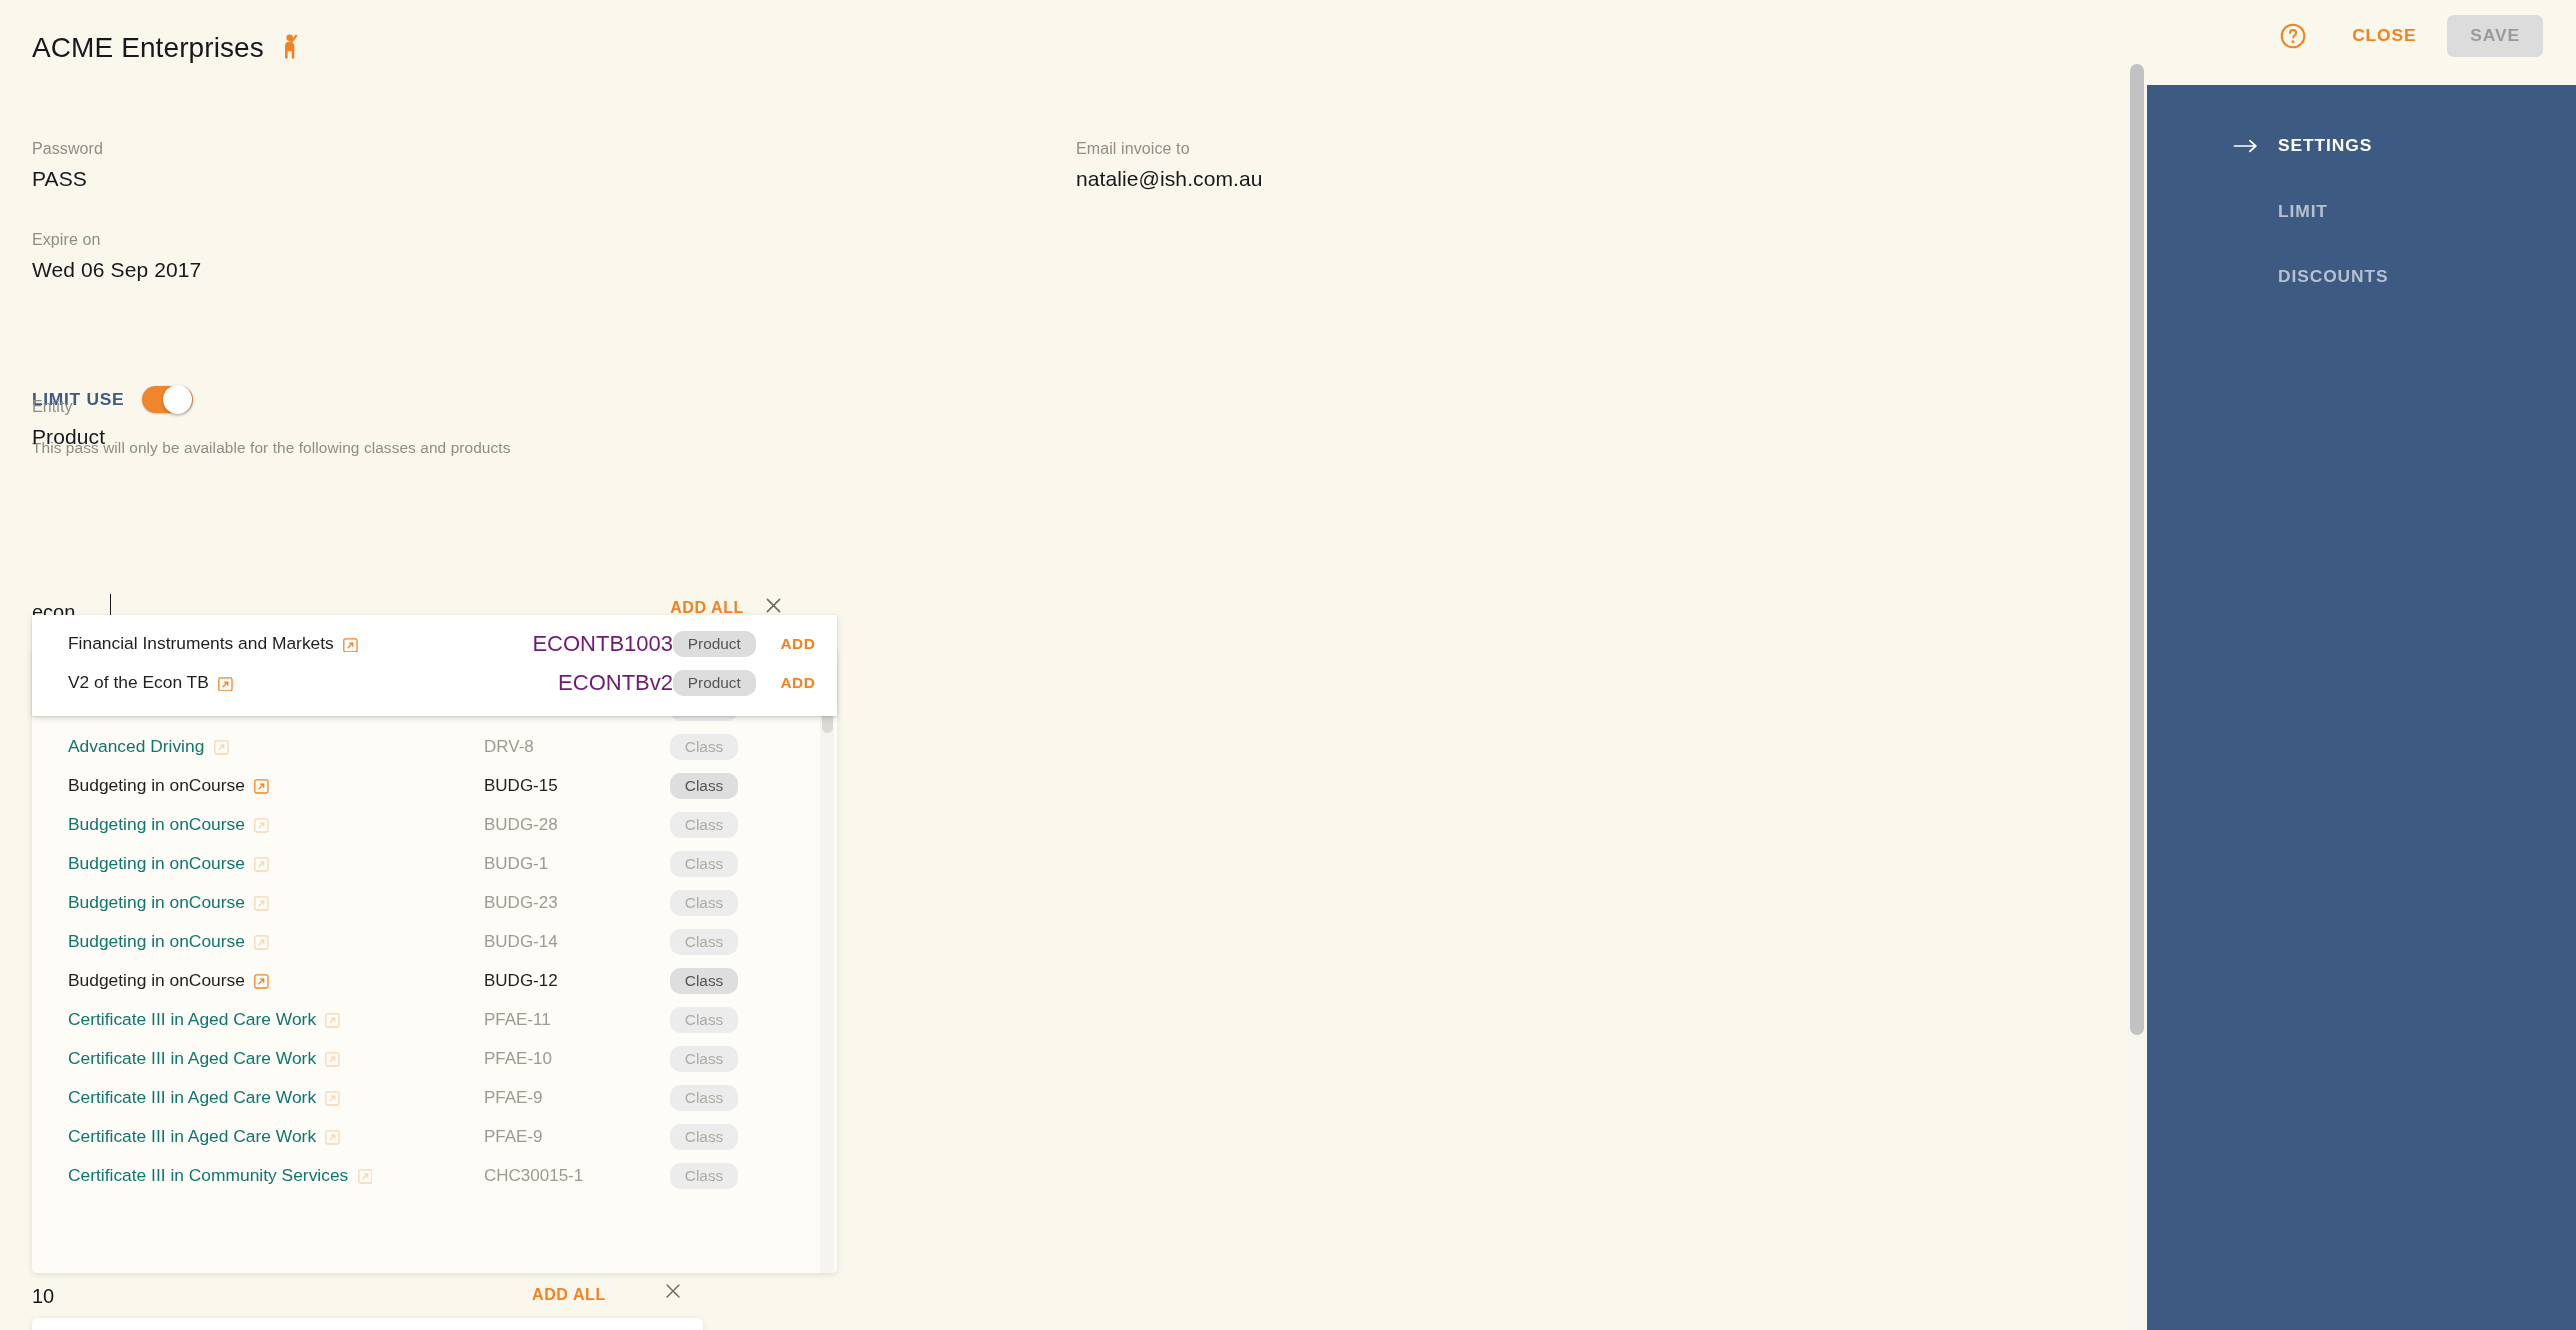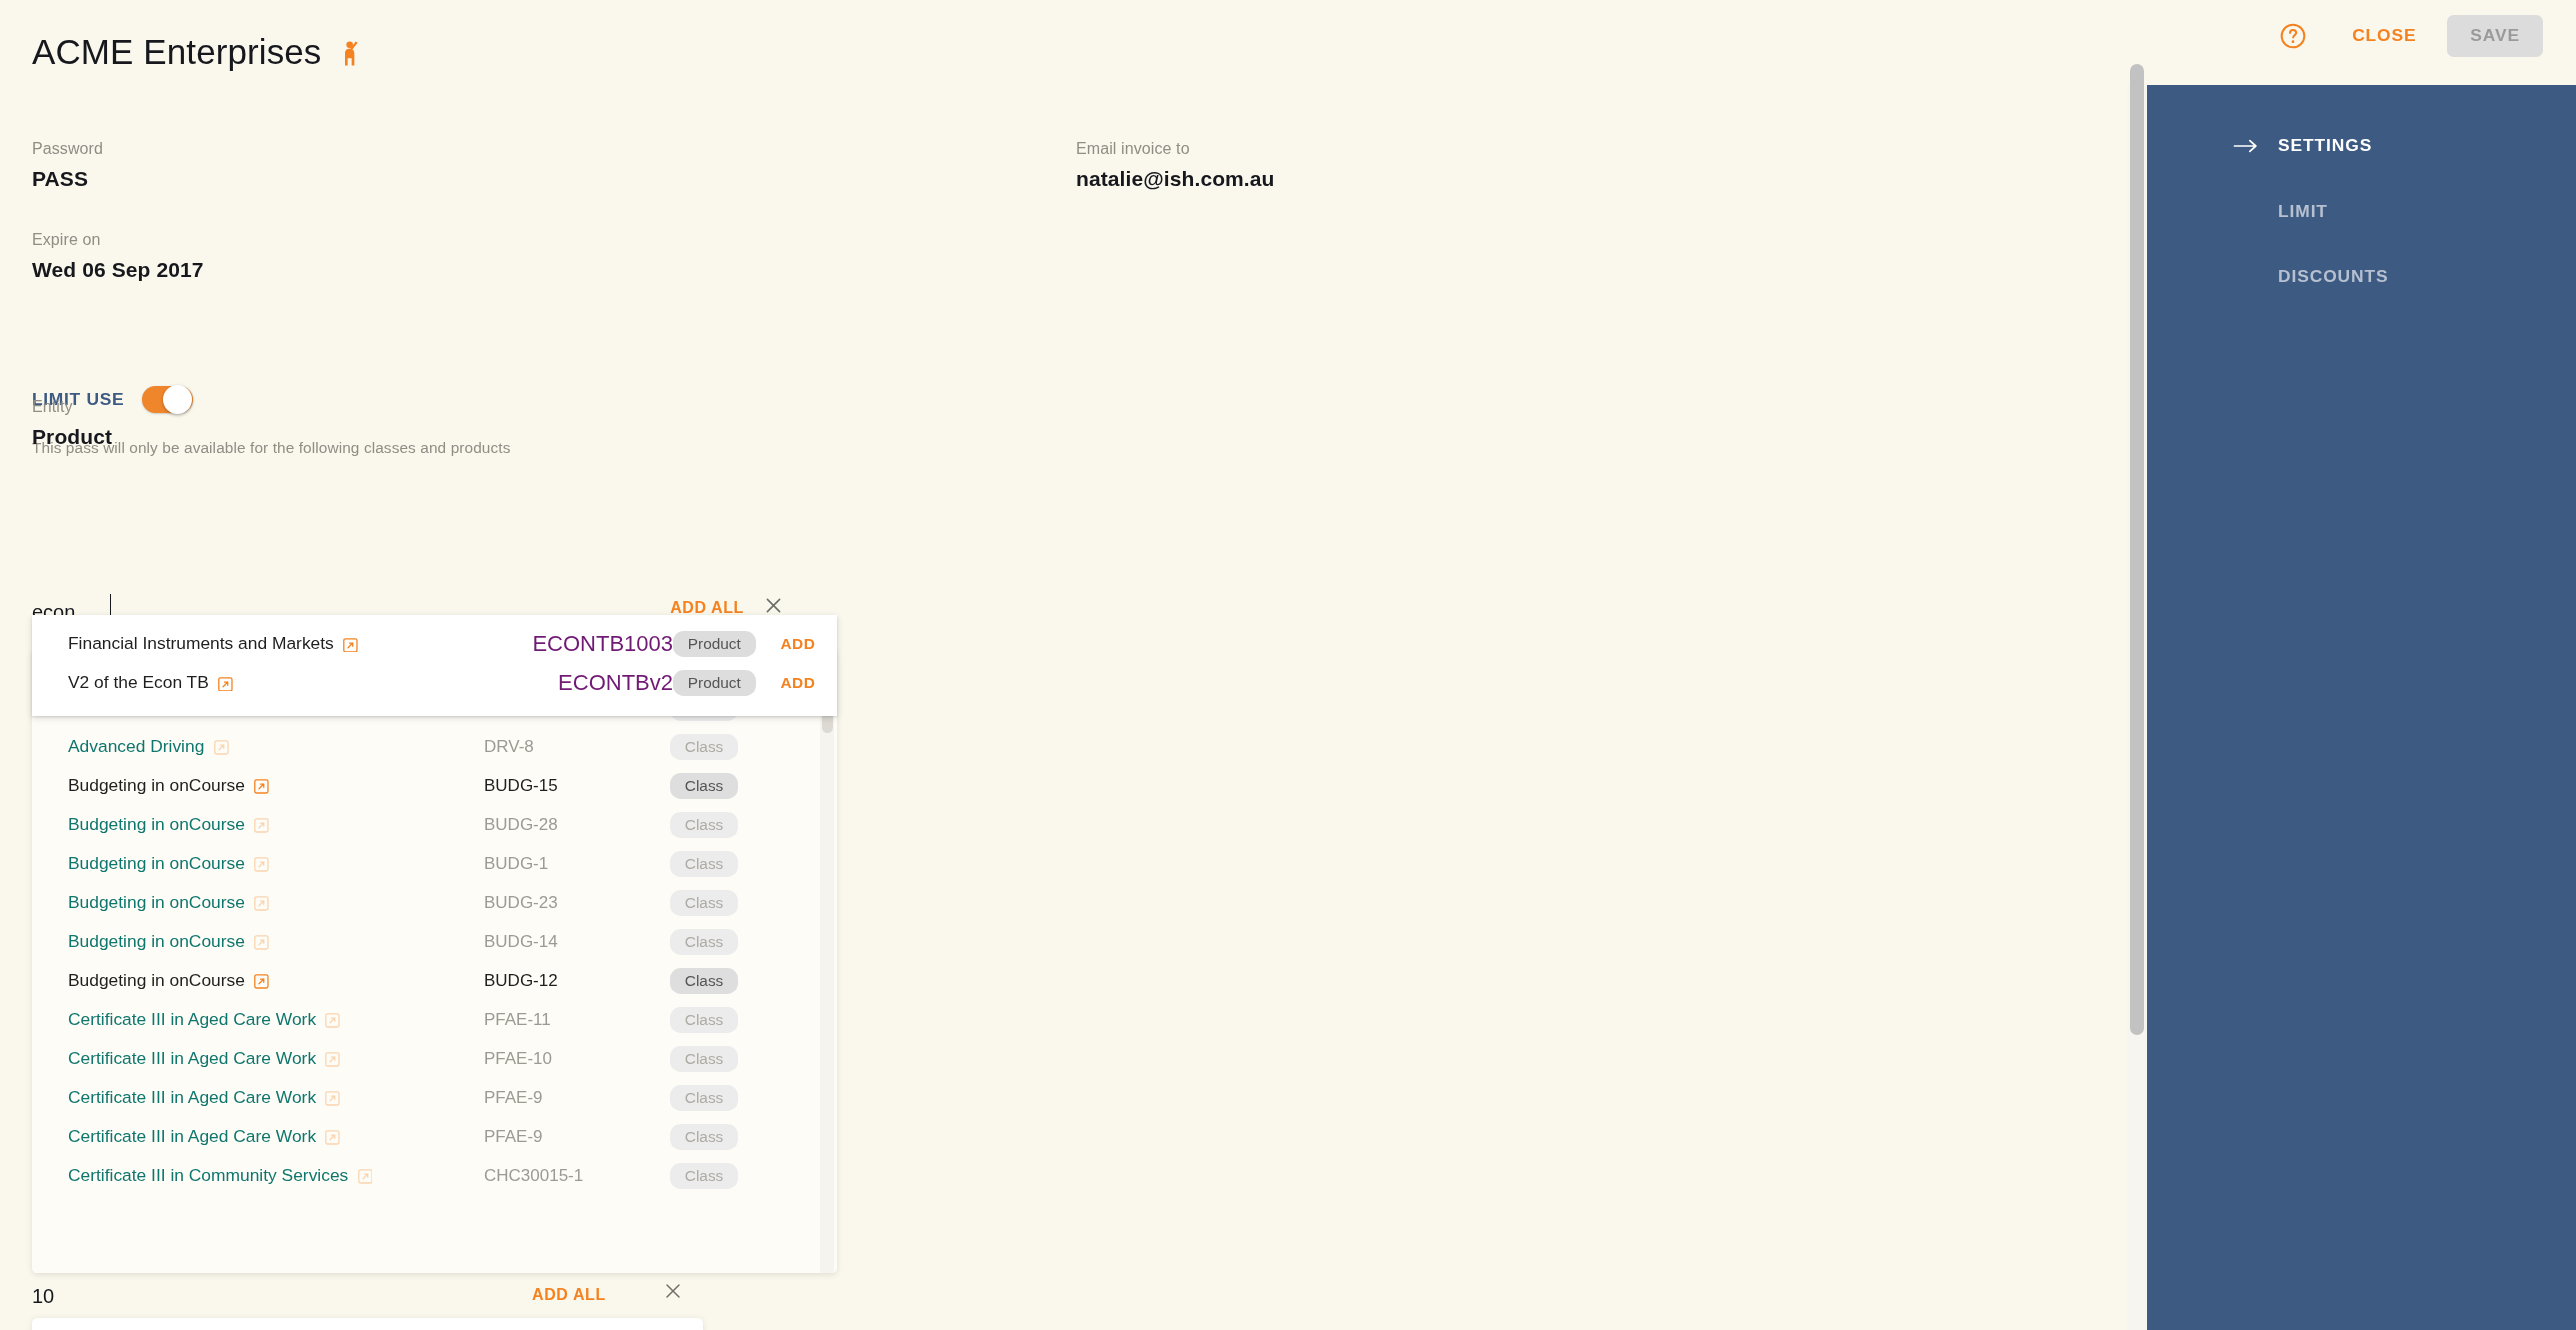--- a/index.html
+++ b/index.html
@@ -21,21 +21,21 @@
   
   #header {
     position: absolute;
     left: 0; top: 0;
     width: 2576px; height: 85px;
     background: #FAF7EC;
   }
   #page-title {
     position: absolute;
     left: 32px; top: 32px;
-    font-size: 35px;
+    font-size: 28px;
     font-weight: 400;
     color: #16181d;
     letter-spacing: 0.1px;
     white-space: nowrap;
   }
   #person-icon {
     display: inline-block;
     vertical-align: -2.7px;
     margin-left: 9.4px;
     width: 20px; height: 27px;
@@ -89,21 +89,21 @@
   .field-label {
     font-size: 16px;
     color: #8f8d86;
     font-weight: 400;
     margin-bottom: 9.4px;
     letter-spacing: 0.1px;
   }
   .field-value {
     font-size: 21px;
     color: #16181d;
-    font-weight: 700;
+    font-weight: 400;
     letter-spacing: 0.1px;
   }
 
   #field-password  { left: 32px; top: 55px; }
   #field-expire    { left: 32px; top: 146px; }
   #field-email     { left: 1076px; top: 55px; }
   #field-entity    { left: 32px; top: 313px; }
 
   
   #limit-use-row {

